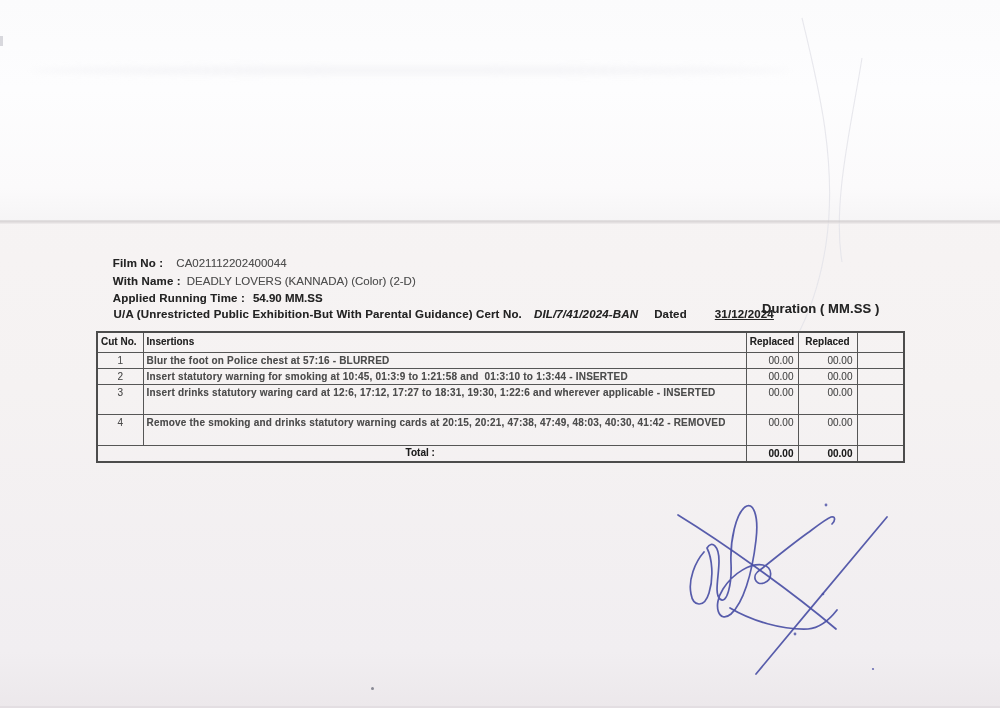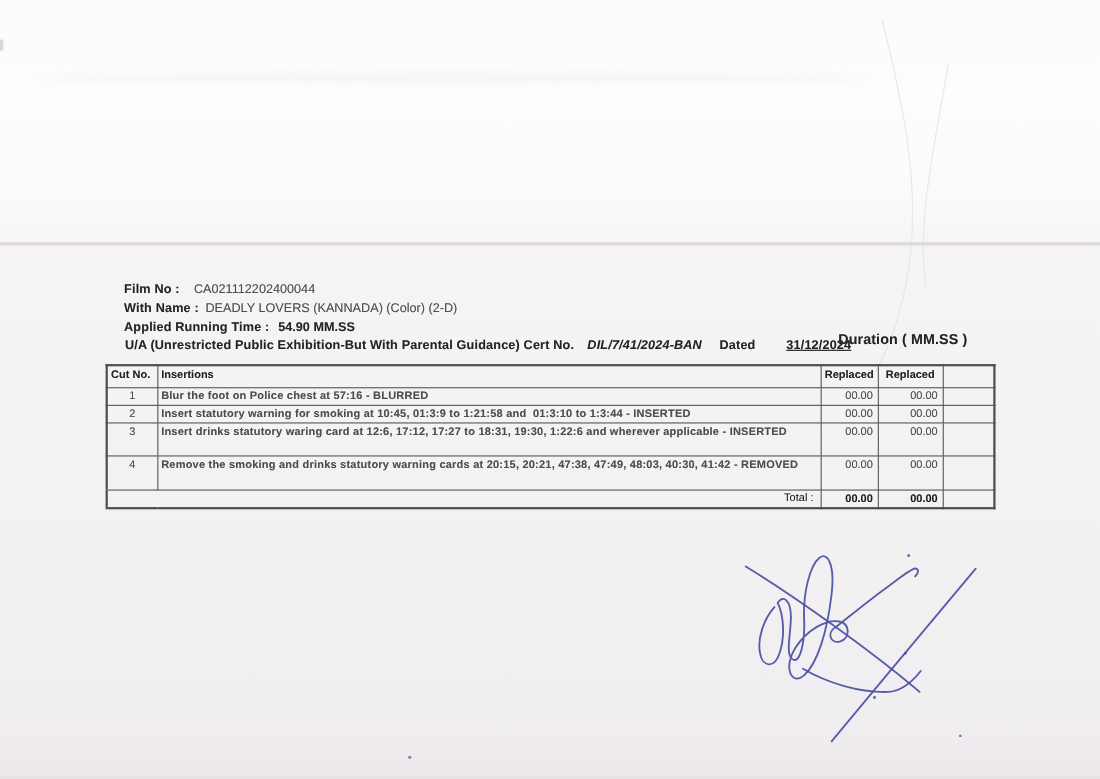--- a/index.html
+++ b/index.html
@@ -55,21 +55,21 @@
     border-collapse:collapse;table-layout:fixed;
     border:2px solid #4c4c4c;font-size:10px;color:#4d4d4d;
   }
   .cuts td,.cuts th{border:1px solid #565656;padding:0 3px;line-height:14px;vertical-align:top;overflow:hidden;}
   .cuts th{font-weight:700;color:#232323;text-align:left;vertical-align:middle;}
   .cuts th.c{text-align:center;}
   .hrow{height:20px;} .r-s{height:16px;} .r-d{height:30px;} .trow{height:17px;}
   td.cut{text-align:center;padding-top:1px;}
   td.desc{text-align:justify;white-space:pre-wrap;letter-spacing:.2px;padding-top:1px;font-weight:bold;}
   td.val{text-align:right;padding-right:4px;padding-top:1px;}
-  td.tlabel{text-align:right;font-weight:400;color:#1c1c1c;padding-right:6px;border-left:2px solid #4c4c4c;vertical-align:middle;}
+  td.tlabel{text-align:center;font-weight:700;color:#1c1c1c;padding-right:6px;border-left:2px solid #4c4c4c;vertical-align:middle;}
   .trow td{vertical-align:middle;}
   .trow .val{font-weight:700;color:#1c1c1c;}
 
   
   .signature{position:absolute;left:640px;top:478px;width:270px;height:205px;}
   .signature path{fill:none;stroke-width:1.7;stroke-linecap:round;stroke-linejoin:round;opacity:.92;}
   .signature circle{opacity:.8;}
 
   .speck{position:absolute;border-radius:50%;background:#5d5f6e;opacity:.7;}
   .speck1{left:371px;top:687px;width:3px;height:3px;}

